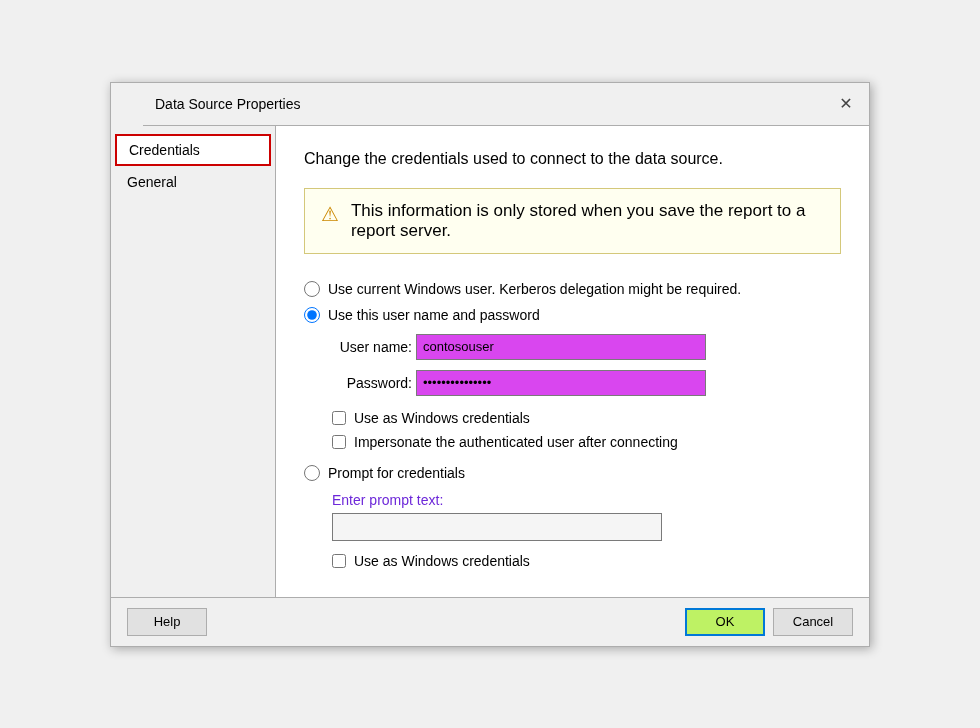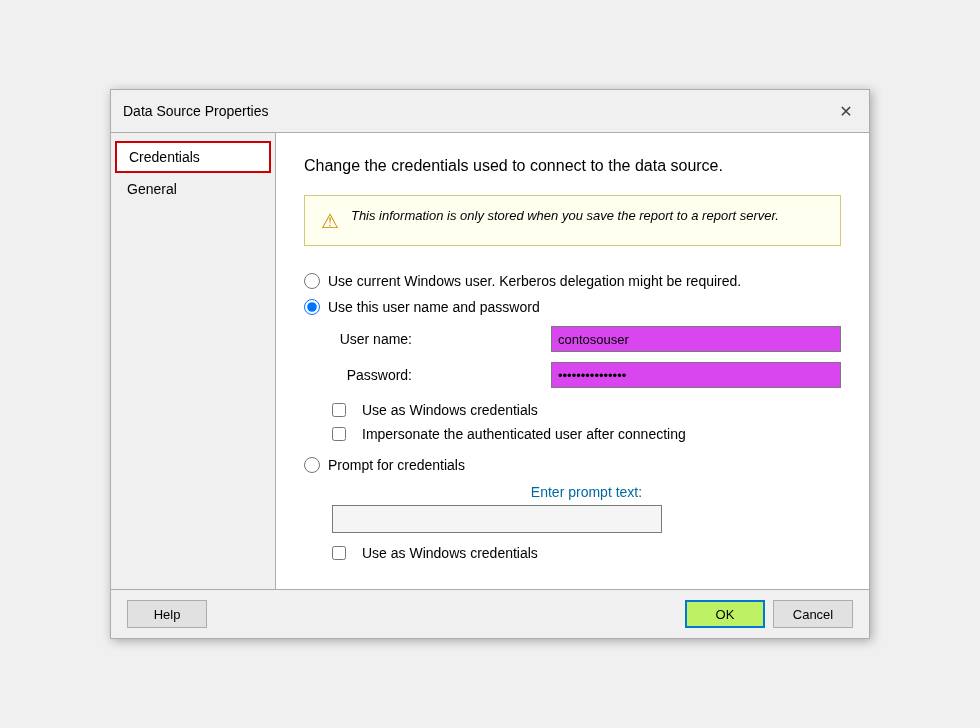--- a/index.html
+++ b/index.html
@@ -21,20 +21,21 @@
       display: flex;
       flex-direction: column;
     }
     .title-bar {
       background: #f0f0f0;
       border-bottom: 1px solid #adadad;
       padding: 10px 12px;
       display: flex;
       justify-content: space-between;
       align-items: center;
+      margin-left: 32px;
     }
     .title-bar-text {
       font-size: 14px;
       font-weight: normal;
     }
     .close-btn {
       width: 22px;
       height: 22px;
       border: none;
       background: transparent;
@@ -85,23 +86,22 @@
       gap: 12px;
       margin-bottom: 22px;
     }
     .warning-icon {
       color: #cc8800;
       font-size: 20px;
       flex-shrink: 0;
       margin-top: 1px;
     }
     .warning-text {
-      font-size: 13px;
-      color: #000;
-      font-style: italic;
+      font-size: 17px;
+      color: #000;
     }
     .radio-group {
       display: flex;
       flex-direction: column;
       gap: 0px;
     }
     .radio-option {
       display: flex;
       align-items: center;
       gap: 8px;
@@ -117,57 +117,55 @@
     .sub-fields {
       margin-left: 28px;
       margin-top: 6px;
       margin-bottom: 6px;
     }
     .field-row {
       display: flex;
       align-items: center;
       gap: 4px;
       margin-bottom: 10px;
-      justify-content: space-between;
     }
     .field-label {
       width: 80px;
       text-align: right;
       color: #000;
     }
     .field-input {
       width: 290px;
       height: 26px;
       border: 1px solid #7a7a7a;
       padding: 2px 6px;
       font-size: 13px;
       background: #d946ef;
     }
     .field-input:disabled {
       background: #f0f0f0;
     }
     .checkbox-row {
       display: flex;
       align-items: center;
-      gap: 16px;
+      gap: 8px;
       padding: 4px 0;
     }
     .checkbox-row input[type="checkbox"] {
       width: 14px;
       height: 14px;
       cursor: pointer;
     }
     .prompt-section {
       margin-left: 28px;
       margin-top: 6px;
     }
     .prompt-label {
       margin-bottom: 5px;
-      color: #0369a1;
-      text-align: center;
+      color: #6d28d9;
     }
     .prompt-input {
       width: 330px;
       height: 28px;
       border: 1px solid #7a7a7a;
       background: #f5f5f5;
       padding: 2px 6px;
     }
     .dialog-footer {
       background: #f0f0f0;

